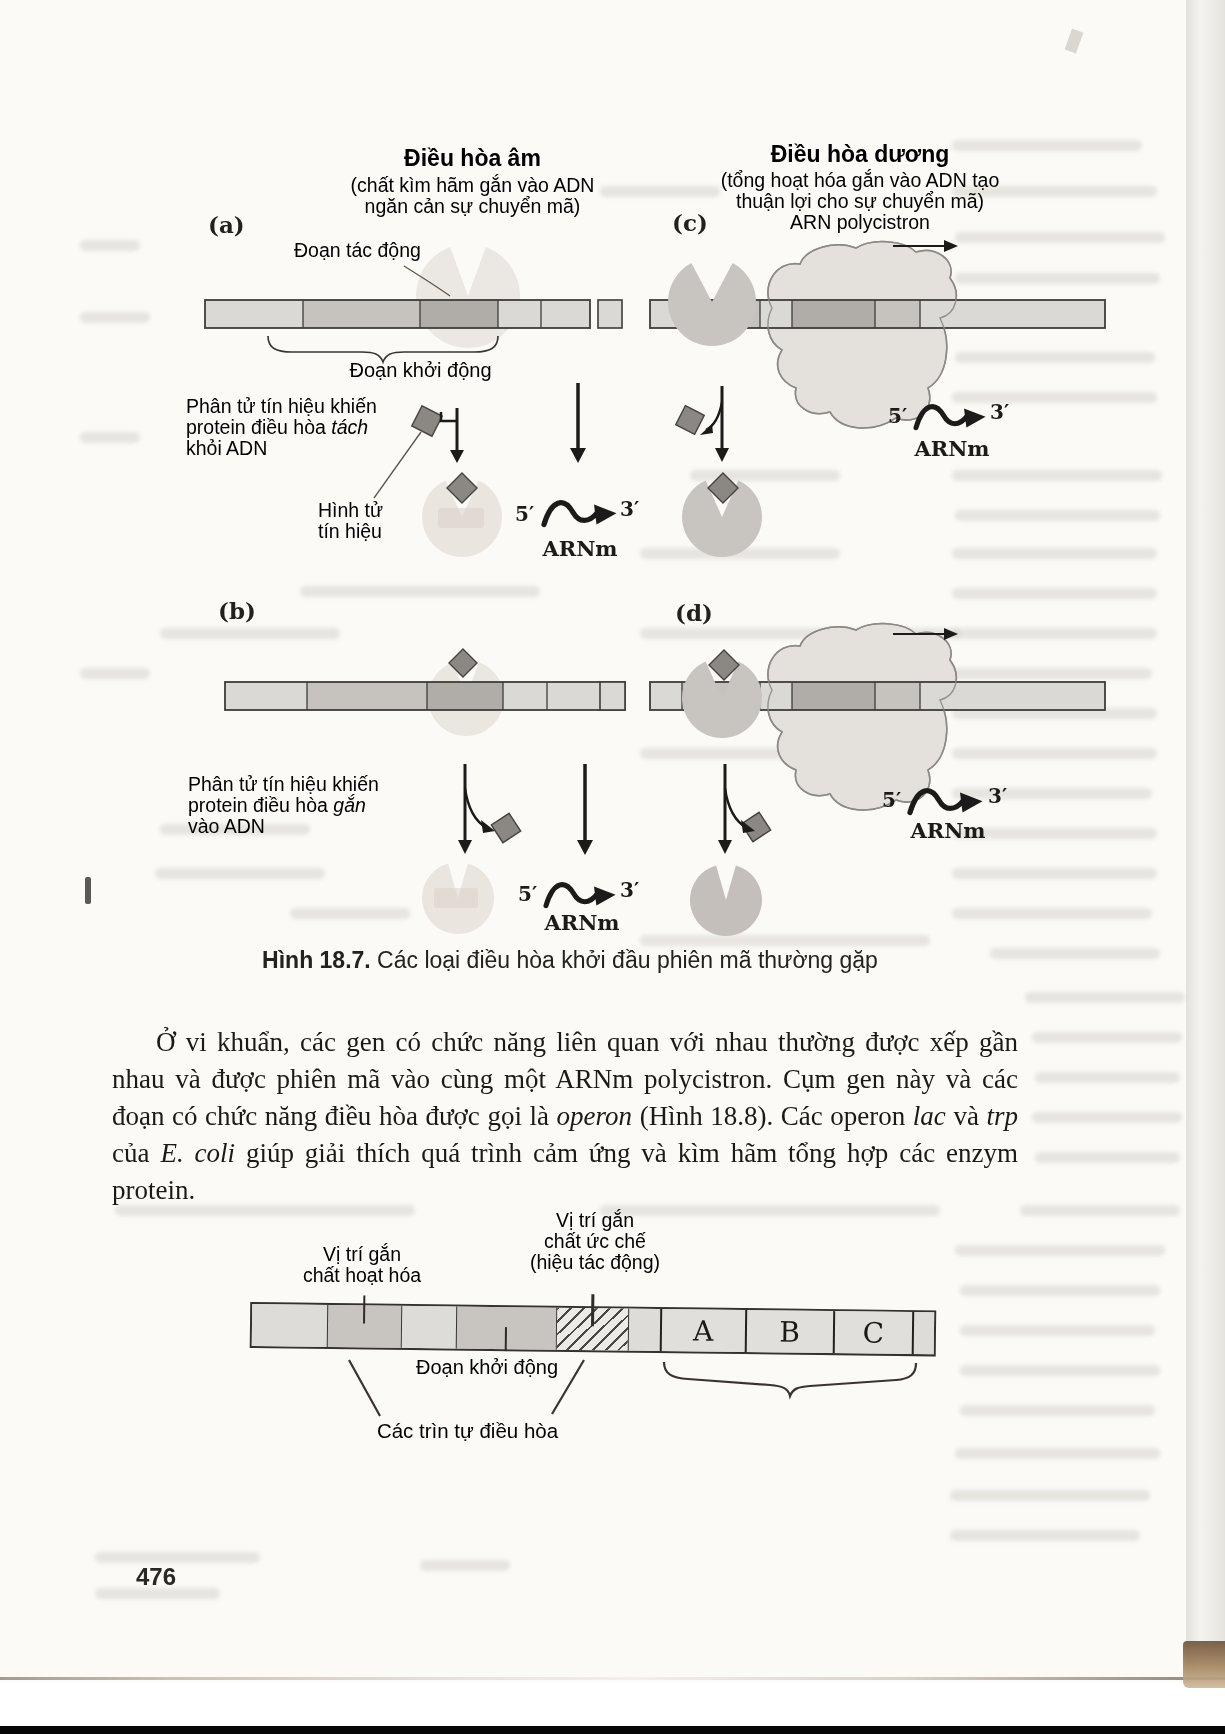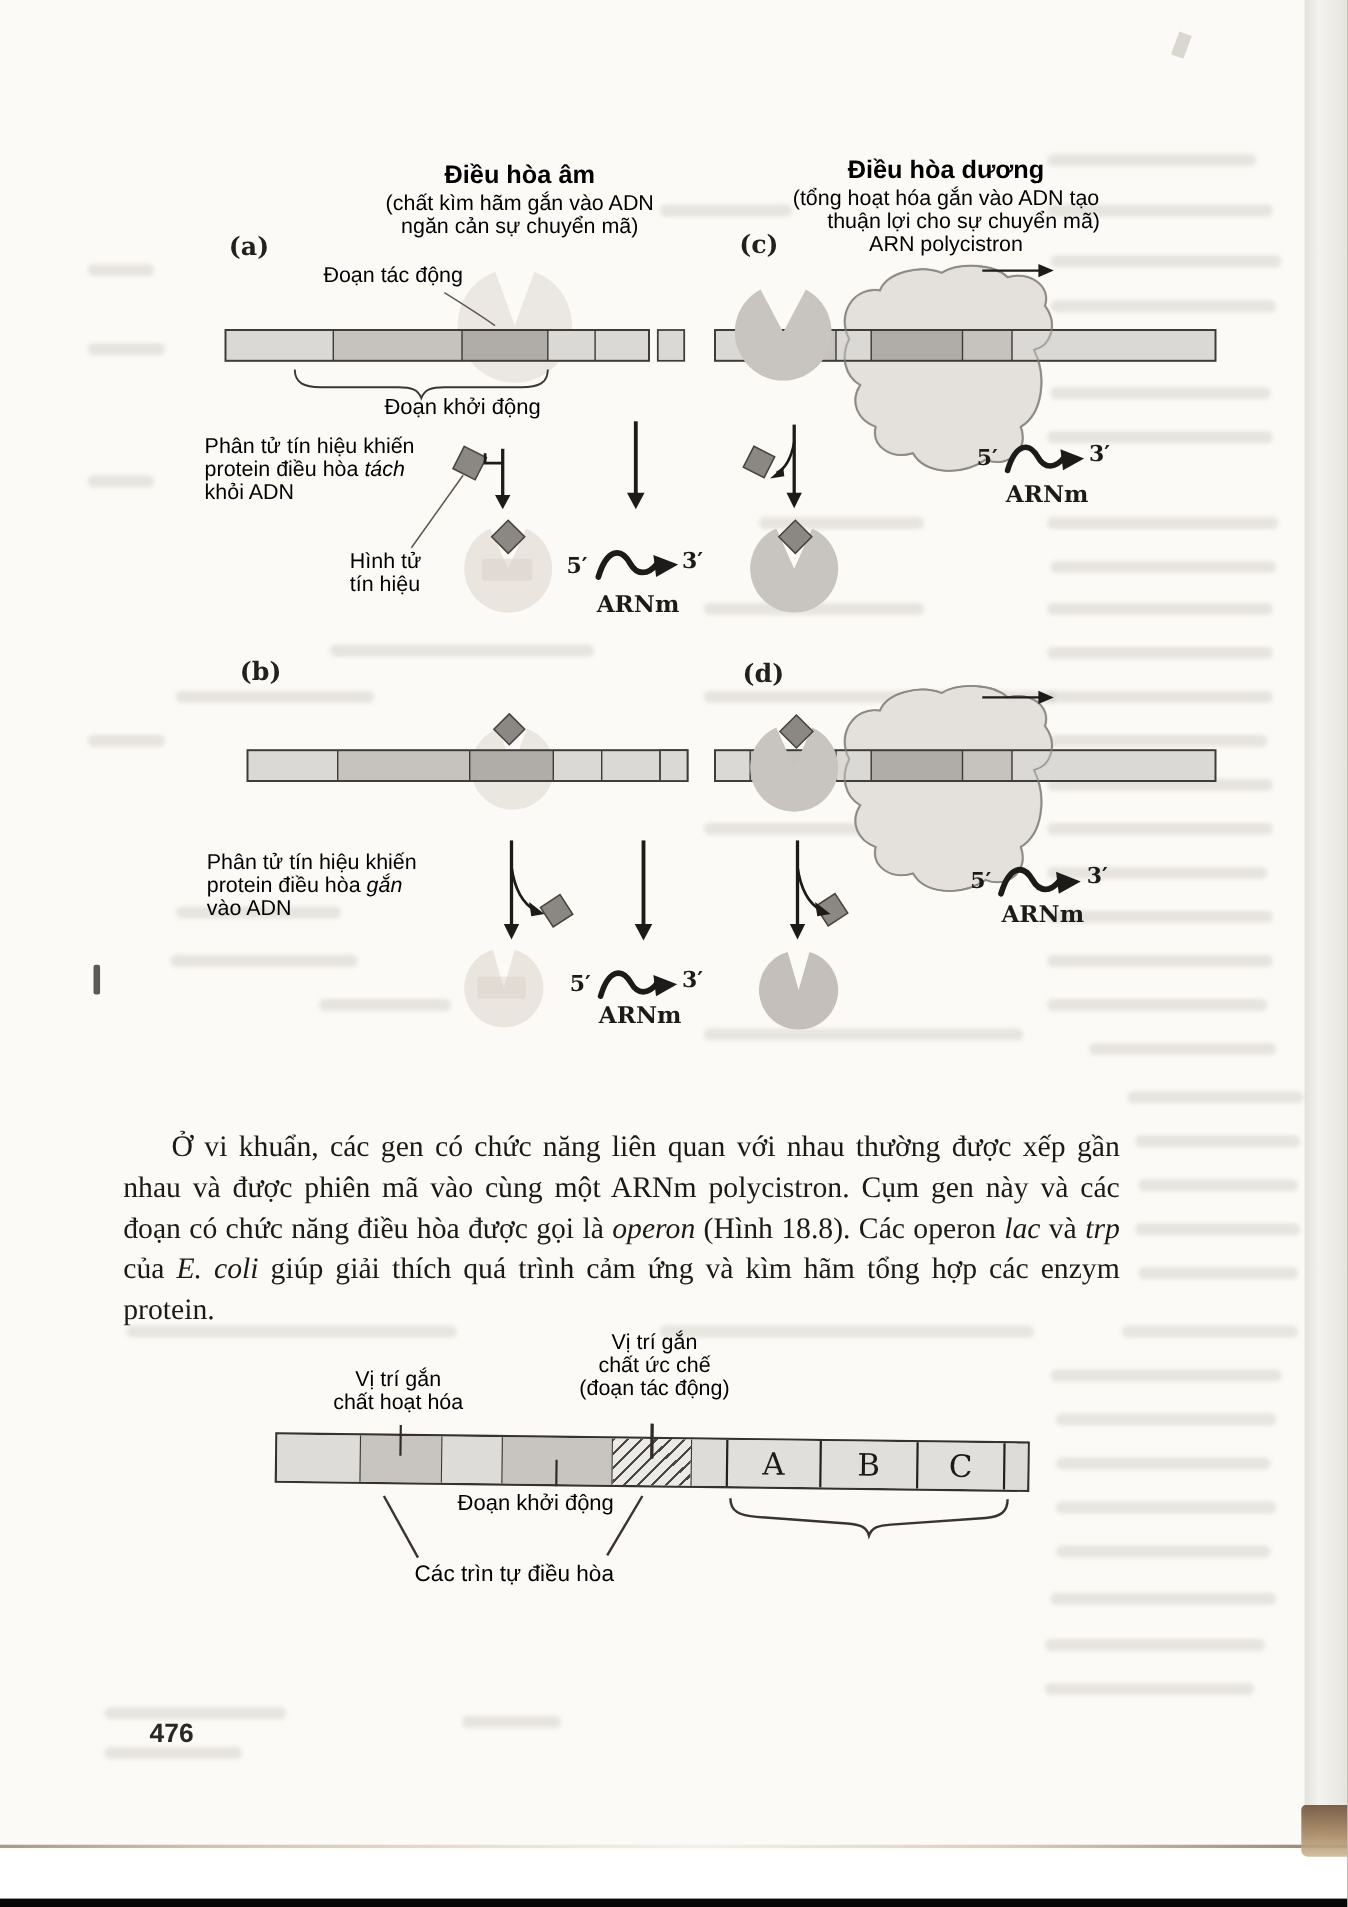--- a/index.html
+++ b/index.html
@@ -257,21 +257,21 @@
       <path d="M664,1362 C664,1374 672,1378 688,1379 L770,1385 C782,1386 788,1388 790,1396 C793,1388 799,1387 810,1386 L896,1380 C910,1379 916,1374 916,1363" stroke-width="2.2"></path>
     </g>
   </svg>
 
   <div class="lbl ctr bold" style="left:330px;top:148px;width:285px;font-size:23px;">Điều hòa âm</div>
   <div class="lbl ctr" style="left:310px;top:175px;width:325px;">(chất kìm hãm gắn vào ADN</div>
   <div class="lbl ctr" style="left:310px;top:196px;width:325px;">ngăn cản sự chuyển mã)</div>
 
   <div class="lbl ctr bold" style="left:715px;top:144px;width:290px;font-size:23px;">Điều hòa dương</div>
   <div class="lbl ctr" style="left:700px;top:170px;width:320px;">(tổng hoạt hóa gắn vào ADN tạo</div>
-  <div class="lbl ctr" style="left:716px;top:191px;width:320px;">thuận lợi cho sự chuyển mã)</div>
+  <div class="lbl ctr" style="left:700px;top:191px;width:320px;">thuận lợi cho sự chuyển mã)</div>
   <div class="lbl ctr" style="left:700px;top:212px;width:320px;">ARN polycistron</div>
 
   <div class="lbl panel-letter" style="left:208px;top:214px;">(a)</div>
   <div class="lbl panel-letter" style="left:672px;top:212px;">(c)</div>
   <div class="lbl panel-letter" style="left:218px;top:600px;">(b)</div>
   <div class="lbl panel-letter" style="left:675px;top:602px;">(d)</div>
 
   <div class="lbl" style="left:294px;top:240px;">Đoạn tác động</div>
   <div class="lbl ctr" style="left:328px;top:360px;width:185px;font-size:20px;">Đoạn khởi động</div>
 
@@ -301,20 +301,23 @@
   <div class="lbl ctr mrna-name" style="left:544px;top:912px;width:76px;">ARNm</div>
 
   <div class="lbl mrna-end" style="left:888px;top:406px;">5′</div>
   <div class="lbl mrna-end" style="left:990px;top:402px;">3′</div>
   <div class="lbl ctr mrna-name" style="left:914px;top:438px;width:76px;">ARNm</div>
 
   <div class="lbl mrna-end" style="left:882px;top:790px;">5′</div>
   <div class="lbl mrna-end" style="left:988px;top:786px;">3′</div>
   <div class="lbl ctr mrna-name" style="left:910px;top:820px;width:76px;">ARNm</div>
 
+  <div class="lbl ctr caption" style="left:190px;top:950px;width:760px;">
+    <span class="bold">Hình 18.7.</span><span> Các loại điều hòa khởi đầu phiên mã thường gặp</span>
+  </div>
 
   <div class="para"><span>Ở vi khuẩn, các gen có chức năng liên quan với nhau thường được xếp gần nhau và được phiên mã vào cùng một ARNm polycistron. Cụm gen này và các đoạn có chức năng điều hòa được gọi là </span><span class="it">operon</span><span> (Hình 18.8). Các operon </span><span class="it">lac</span><span> và </span><span class="it">trp</span><span> của </span><span class="it">E. coli</span><span> giúp giải thích quá trình cảm ứng và kìm hãm tổng hợp các enzym protein.</span></div>
 
   <div class="opbar">
     <div class="seg light" style="width:75px;"></div>
     <div class="seg med" style="width:75px;">
       <div class="tick" style="left:35px;top:-10px;height:28px;"></div>
     </div>
     <div class="seg light" style="width:55px;"></div>
     <div class="seg med" style="width:101px;">
@@ -330,21 +333,21 @@
     <div class="seg light" style="width:22px;border-left:2px solid #23201d;"></div>
   </div>
 
   <div class="lbl ctr" style="left:287px;top:1244px;width:150px;">
     <div>Vị trí gắn</div>
         <div>chất hoạt hóa</div>
   </div>
   <div class="lbl ctr" style="left:515px;top:1210px;width:160px;">
     <div>Vị trí gắn</div>
         <div>chất ức chế</div>
-        <div>(đoạn tác động)</div>
+        <div>(hiệu tác động)</div>
   </div>
   <div class="lbl ctr" style="left:397px;top:1357px;width:180px;font-size:20px;">Đoạn khởi động</div>
   <div class="lbl ctr" style="left:365px;top:1420px;width:205px;font-size:20.5px;">Các trìn tự điều hòa</div>
 
   <div class="pagenum">476</div>
   <div class="sidemark"></div>
   <div class="topmark"></div>
  </div>
 
  <div class="edge"></div>

